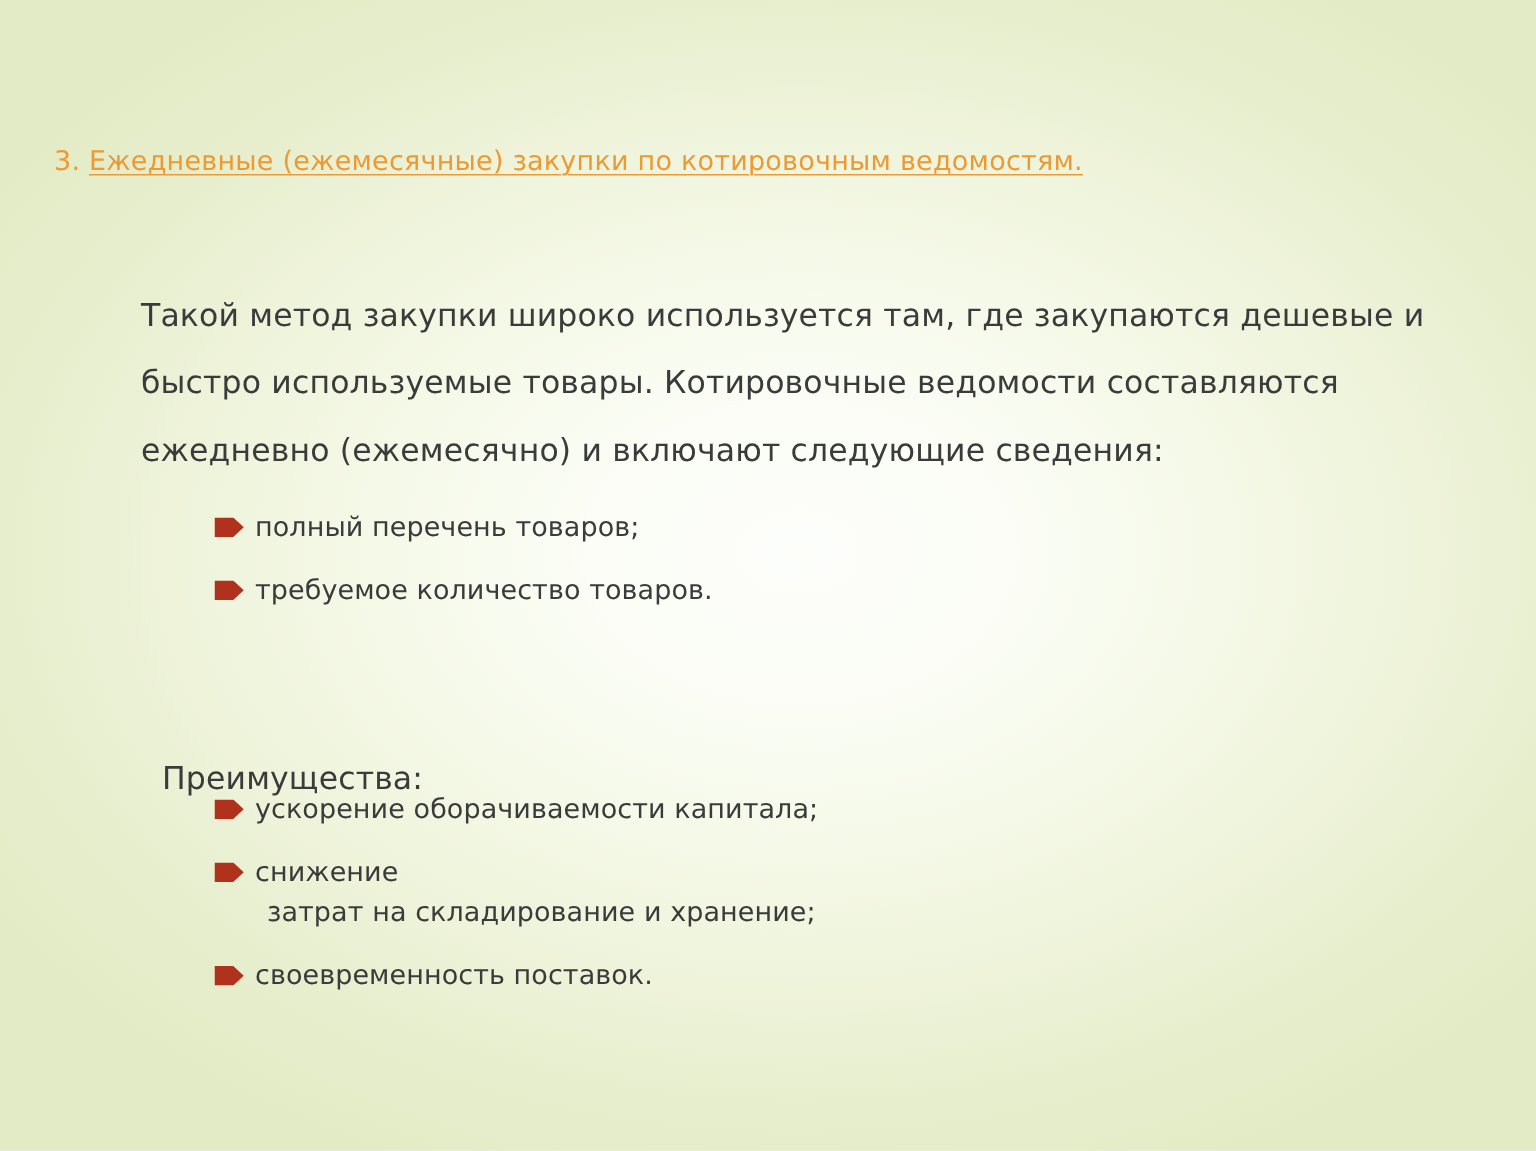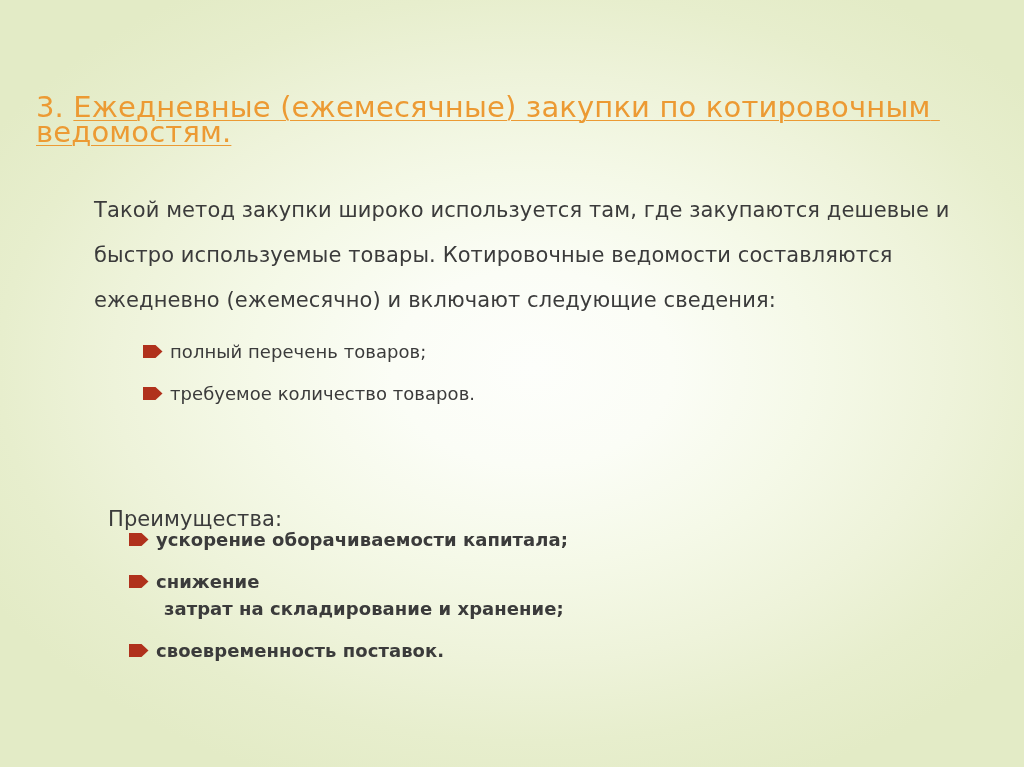--- a/index.html
+++ b/index.html
@@ -32,21 +32,21 @@
 
   
   .title-block {
     position: absolute;
     left: 36px;
     top: 95px;
     width: 900px;
   }
   .title-text {
     font-family: "DejaVu Sans", sans-serif;
-    font-size: 29px;
+    font-size: 18px;
     line-height: 25px;
     color: #ec9a33;
     letter-spacing: 0.15px;
     white-space: pre-wrap;
   }
   .title-num {
     text-decoration: none;
   }
   .title-main {
     text-decoration: underline;
@@ -78,24 +78,23 @@
     padding: 0;
   }
   .bullet-list.first {
     position: absolute;
     left: 142px;
     top: 339px;
     width: 800px;
   }
   .bullet-list.second {
     position: absolute;
-    left: 128px;
+    left: 142px;
     top: 527px;
     width: 800px;
-    font-weight: bold;
   }
   .bullet-item {
     position: relative;
     padding-left: 28px;
     margin: 0 0 16px 0;
     font-family: "DejaVu Sans", sans-serif;
     font-size: 18px;
     line-height: 26px;
     color: #3b3b3b;
     letter-spacing: 0.05px;

